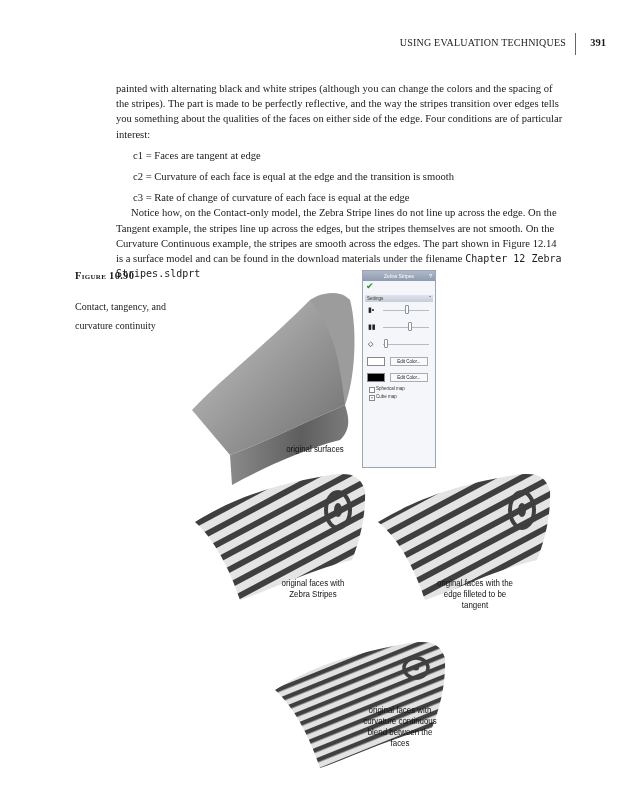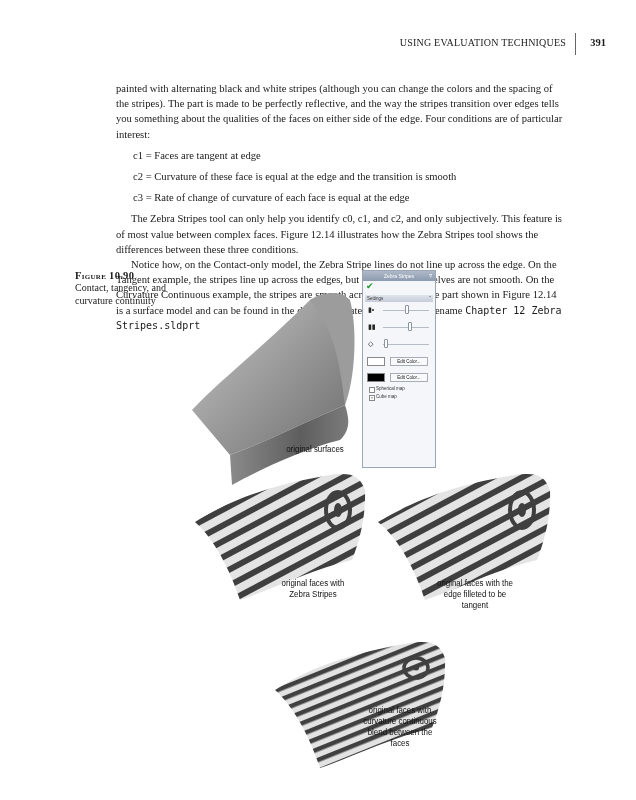--- a/index.html
+++ b/index.html
@@ -10,21 +10,21 @@
   .rh-page{position:absolute;right:30px;top:4px;font-family:Liberation Serif, serif;font-weight:bold;font-size:10.5px;}
   .body-text{position:absolute;left:116px;top:81px;width:450px;font-family:"Liberation Serif",serif;font-size:10.6px;line-height:15.2px;}
   .body-text p{margin:0;}
   .indent{text-indent:15px;}
   .cond{margin:6px 0 0 17px !important;}
   .cond + .cond{margin-top:6px !important;}
   .after-cond{margin-top:6px !important;}
   .mono{font-family:"DejaVu Sans Mono","Liberation Mono",monospace;font-size:10px;}
   .fig-label{position:absolute;left:75px;top:270px;width:120px;font-family:"Liberation Serif",serif;}
   .fig-num{font-weight:bold;font-size:10.5px;font-variant:small-caps;letter-spacing:0.3px;}
-  .fig-cap{font-size:10px;line-height:13px;margin-top:0;}
+  .fig-cap{font-size:10px;line-height:19px;margin-top:16px;}
   .fig-area{position:absolute;left:190px;top:270px;width:380px;height:500px;}
   .caption{position:absolute;font-family:"Liberation Sans",sans-serif;font-size:9.2px;line-height:11px;text-align:center;color:#111;transform:scaleX(0.86);transform-origin:center top;}
   
   .dlg{position:absolute;left:172px;top:0px;width:74px;height:198px;border:1px solid #9aa6b6;background:#f4f6f9;box-sizing:border-box;font-family:"Liberation Sans",sans-serif;}
   .dlg-title{height:10px;background:linear-gradient(#aeb9c8,#8d9bb0);color:#fff;font-size:5px;line-height:10px;text-align:center;position:relative;}
   .dlg-help{position:absolute;right:3px;top:0;font-size:6px;}
   .dlg-ok{color:#1e9a2a;font-size:9px;line-height:11px;padding-left:3px;}
   .dlg-section{margin:3px 2px 0 2px;height:7px;background:linear-gradient(#dfe4ec,#c6cdd8);font-size:4.5px;line-height:7px;padding-left:2px;color:#333;position:relative;}
   .dlg-section .chev{position:absolute;right:2px;top:0;font-size:5px;}
   .srow{position:relative;height:17px;}
@@ -42,23 +42,22 @@
 
 <div class="running-head">
   <span class="rh-title">USING EVALUATION TECHNIQUES</span>
   <span class="rh-rule"></span>
   <span class="rh-page">391</span>
 </div>
 
 <div class="body-text">
   <p>painted with alternating black and white stripes (although you can change the colors and the spacing of the stripes). The part is made to be perfectly reflective, and the way the stripes transition over edges tells you something about the qualities of the faces on either side of the edge. Four conditions are of particular interest:</p>
   <p class="cond">c1 = Faces are tangent at edge</p>
-  <p class="cond">c2 = Curvature of these face is equal at the edge and the transition is smooth</p>
+  <p class="cond">c2 = Curvature of each face is equal at the edge and the transition is smooth</p>
   <p class="cond">c3 = Rate of change of curvature of each face is equal at the edge</p>
-  <p class="indent after-cond">The Zebra Stripes tool can only help you identify c0, c1, and c2, and only subjectively. This feature is of most value between complex faces. Figure 12.14 illustrates how the Zebra Stripes tool shows the differences between these three conditions.</p>
   <p class="indent"><span>Notice how, on the Contact-only model, the Zebra Stripe lines do not line up across the edge. On the Tangent example, the stripes line up across the edges, but the stripes themselves are not smooth. On the Curvature Continuous example, the stripes are smooth across the edges. The part shown in Figure 12.14 is a surface model and can be found in the download materials under the filename </span><span class="mono">Chapter 12 Zebra Stripes.sldprt</span></p>
 </div>
 
 <div class="fig-label">
   <div class="fig-num">Figure 10.90</div>
   <div class="fig-cap">Contact, tangency, and curvature continuity</div>
 </div>
 
 <div class="fig-area">
   <svg width="380" height="500" style="position:absolute;left:0;top:0">

